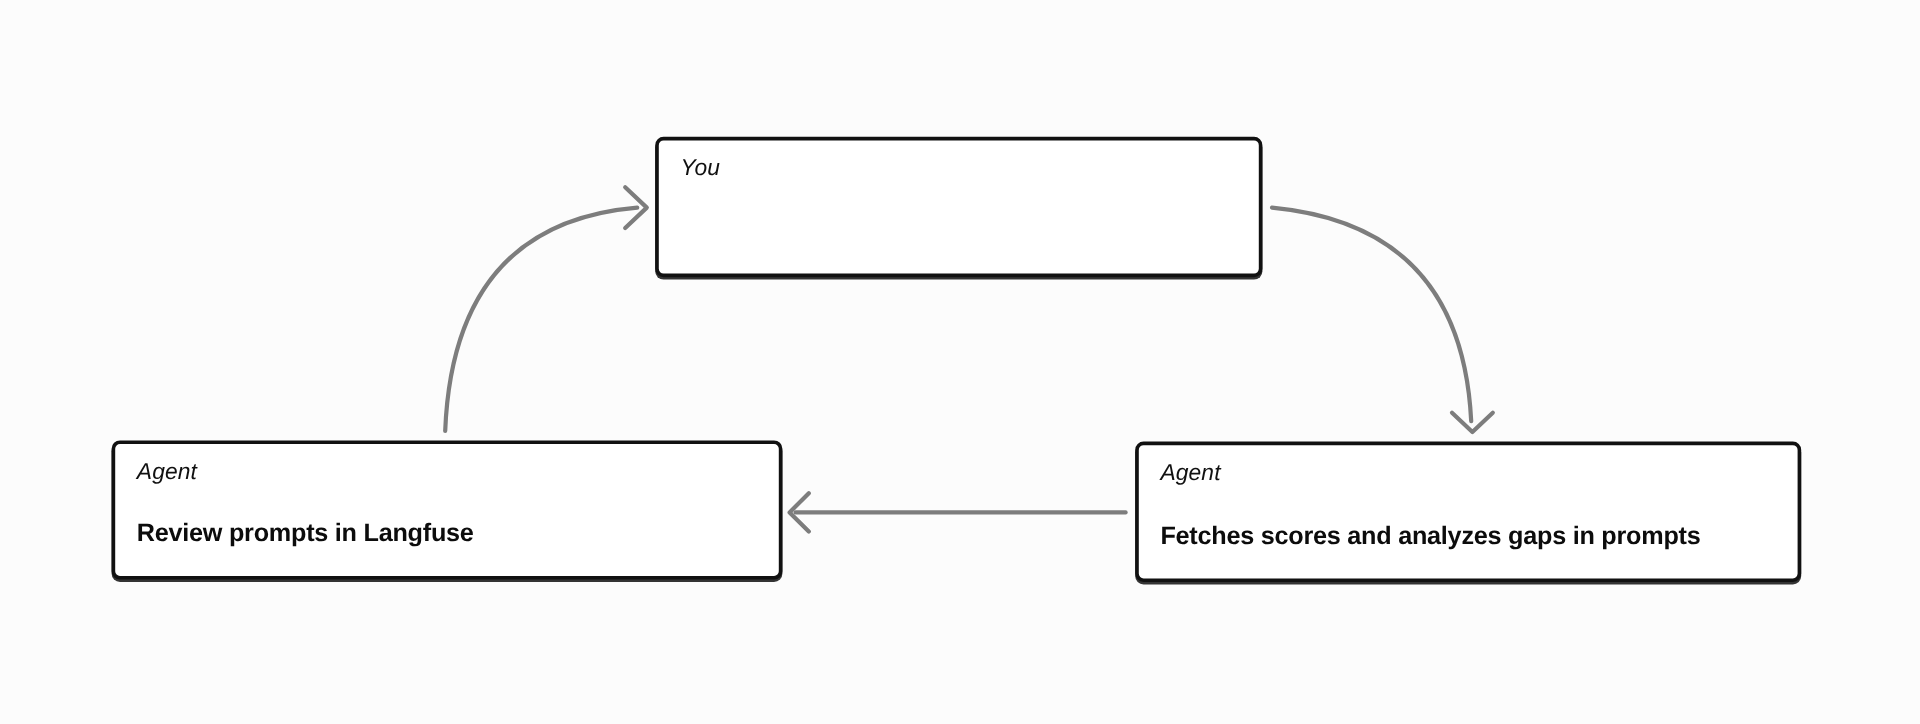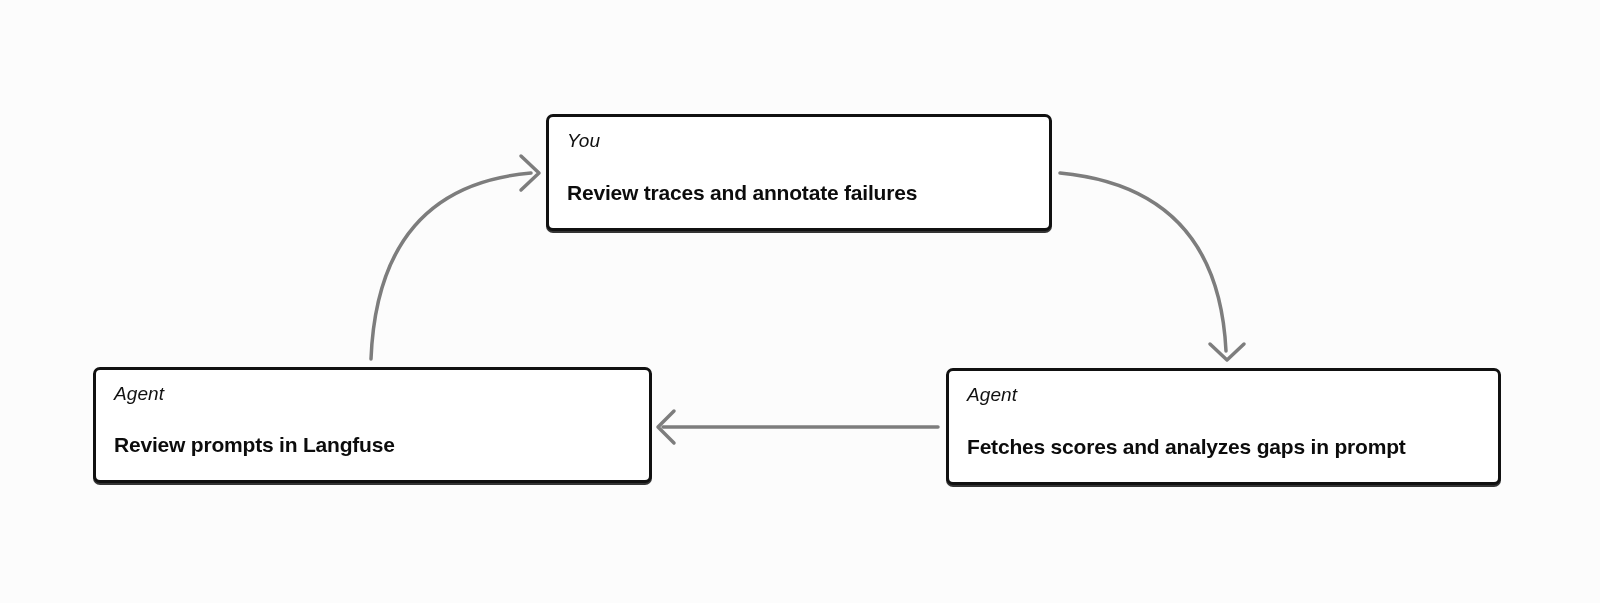--- a/index.html
+++ b/index.html
@@ -84,26 +84,25 @@
 
     <path d="M 1060 173 Q 1218 188 1226 351"></path>
     <path d="M 1210 344 L 1227 360 L 1244 344"></path>
 
     <path d="M 938 427 L 663 427"></path>
     <path d="M 674 411 L 658 427 L 674 443"></path>
   </svg>
 
   <div class="node node-top">
     <div class="node-label">You</div>
-    <div class="node-title">Review traces and annotate failures</div>
   </div>
 
   <div class="node node-left">
     <div class="node-label">Agent</div>
     <div class="node-title">Review prompts in Langfuse</div>
   </div>
 
   <div class="node node-right">
     <div class="node-label">Agent</div>
-    <div class="node-title">Fetches scores and analyzes gaps in prompt</div>
+    <div class="node-title">Fetches scores and analyzes gaps in prompts</div>
   </div>
 
 </div>
 
 </body></html>

